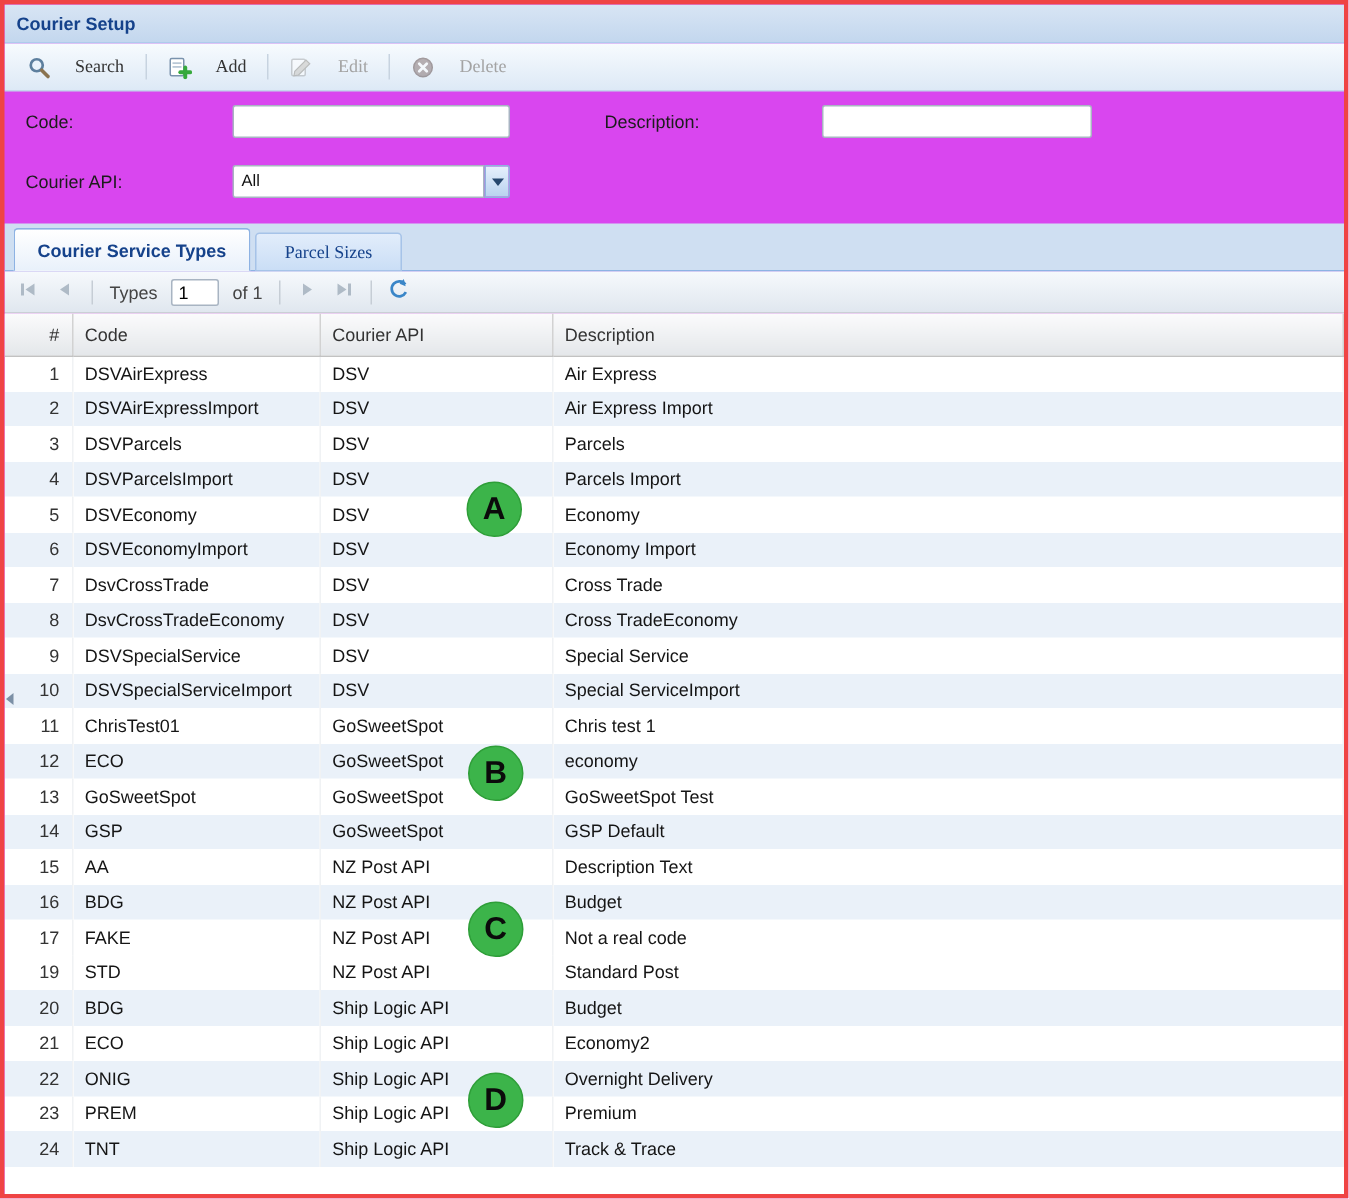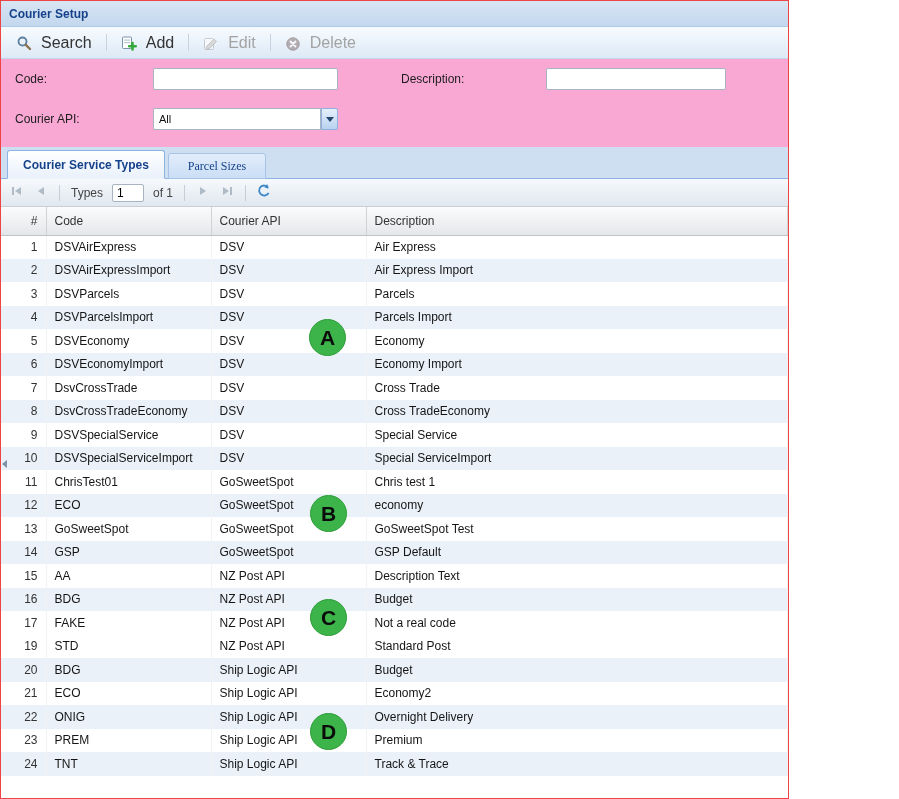--- a/index.html
+++ b/index.html
@@ -1,32 +1,32 @@
 <!DOCTYPE html>
 <html><head>
 <meta charset="utf-8">
 <style>
   * { margin:0; padding:0; box-sizing:border-box; }
   html,body { background:#fff; }
   body { font-family:"Liberation Sans","DejaVu Sans",sans-serif; font-size:12px; color:#222; }
 
-  .window { position:relative; width:789px; height:799px; border:1px solid #ef4444; background:#f9a8d4; overflow:hidden; }
+  .window { position:relative; width:899px; height:799px; border:3px solid #ef4444; background:#d946ef; overflow:hidden; }
 
   
   .titlebar { position:absolute; left:0; top:0; right:0; height:26px;
     background:linear-gradient(#d8e5f4,#c3d7ee); border-bottom:1px solid #aecbec; padding:6px 8px 0; }
   .title { font-size:12px; font-weight:bold; color:#15428b; }
 
   
   .toolbar { position:absolute; left:0; top:26px; right:0; height:32px;
     background:linear-gradient(#f7fbfe,#dde9f6); border-bottom:1px solid #c3d6ec;
     display:flex; align-items:center; padding:0 6px; }
-  .tbtn { display:flex; align-items:center; gap:9px; border:1px solid transparent; background:transparent;
-    font-family:Liberation Sans, sans-serif; font-size:16px; color:#333; padding:4px 8px; border-radius:3px; cursor:pointer; }
-  .tbtn.disabled { color:#a3a3a3; cursor:default;align-items:flex-end; }
+  .tbtn { display:flex; align-items:center; gap:16px; border:1px solid transparent; background:transparent;
+    font-family:Liberation Serif, serif; font-size:12px; color:#333; padding:4px 8px; border-radius:3px; cursor:pointer; }
+  .tbtn.disabled { color:#a3a3a3; cursor:default; }
   .tbtn.disabled svg { filter:grayscale(85%); opacity:.5; }
   .tbtn .icon { display:flex; }
   .tsep { width:1px; height:17px; background:#c7d3e0; margin:0 5px; }
 
   
   .filters { position:absolute; left:0; top:58px; right:0; height:88px; }
   .flabel { position:absolute; font-size:12px; color:#1c1c1c; }
   .txt { position:absolute; height:22px; border:1px solid #a8b4c2; border-radius:2px; background:#fff;
     font-family:inherit; font-size:12px; padding:0 5px; }
   .lbl-code { left:14px; top:13px; }

